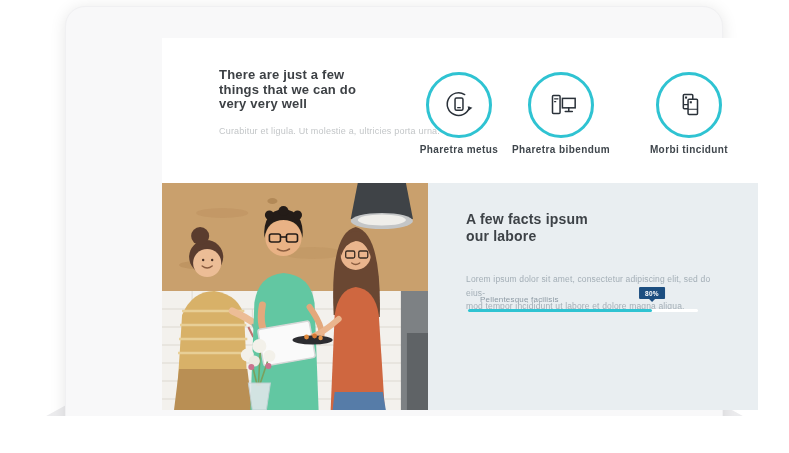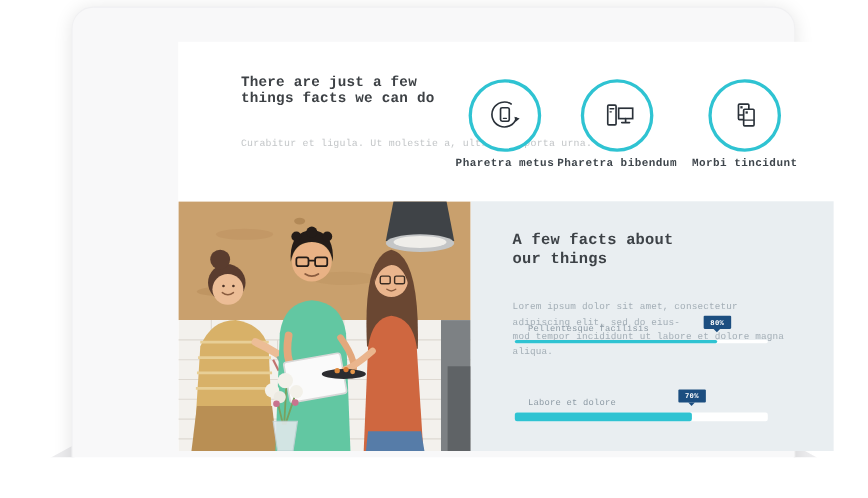--- a/index.html
+++ b/index.html
@@ -1,18 +1,18 @@
 <!DOCTYPE html>
 <html><head>
 <meta charset="utf-8">
 <style>
   html,body{margin:0;padding:0;background:#fff;}
   .stage{
     position:relative;width:789px;height:416px;overflow:hidden;
-    font-family:Liberation Mono, monospace;background:#ffffff;
+    font-family:Liberation Sans, sans-serif;background:#ffffff;
     --accent:#2fc3d2;--badge:#1c4e80;
   }
   
   .hinge-shadow{position:absolute;background:#ececee;z-index:0;}
   .hinge-shadow.left{left:8px;top:404px;width:60px;height:33px;clip-path:polygon(100% 0,100% 100%,0 100%);}
   .hinge-shadow.right{left:721px;top:404px;width:60px;height:33px;clip-path:polygon(0 0,100% 100%,0 100%);}
   .laptop-screen{
     position:absolute;left:65px;top:6px;width:658px;height:431px;z-index:1;
     background:#f8f8f9;border:1px solid #f0f0f2;box-sizing:border-box;
     border-radius:20px 20px 0 0;box-shadow:0 2px 16px rgba(0,0,0,.10);
@@ -75,21 +75,22 @@
 
   <div class="hinge-shadow left"></div>
   <div class="hinge-shadow right"></div>
 
   <div class="laptop-screen">
     <div class="screen-content">
 
       <div>
         <div class="hero-title">
           <div>There are just a few</div>
-          <div>things facts we can do</div>
+          <div>things that we can do</div>
+          <div>very very well</div>
         </div>
         <div class="hero-subtitle">Curabitur et ligula. Ut molestie a, ultricies porta urna.</div>
 
         <div class="feature" style="left:242px;">
           <div class="circle">
             <span>
               <svg width="34" height="34" viewBox="0 0 36 36" fill="none" stroke="#2a3139" stroke-width="1.6" stroke-linecap="round">
                 <rect x="13.8" y="10.5" width="8.4" height="13" rx="1.6"></rect>
                 <line x1="16.6" y1="20.8" x2="19.4" y2="20.8" stroke-width="1.3"></line>
                 <path d="M24,6.9 A12,12 0 1 0 29,20.6"></path>
@@ -109,21 +110,21 @@
                 <line x1="11.2" y1="14.5" x2="12.4" y2="14.5" stroke-width="1.3"></line>
                 <rect x="19.5" y="11" width="13.5" height="10"></rect>
                 <line x1="26.2" y1="21" x2="26.2" y2="24.5"></line>
                 <line x1="22.5" y1="24.8" x2="30" y2="24.8"></line>
               </svg>
             </span>
           </div>
           <div class="label">Pharetra bibendum</div>
         </div>
 
-        <div class="feature" style="left:460px;text-align:center;">
+        <div class="feature" style="left:472px;text-align:center;">
           <div class="circle">
             <span>
               <svg width="34" height="34" viewBox="0 0 36 36" fill="none" stroke="#2a3139" stroke-width="1.6" stroke-linecap="round">
                 <rect x="12" y="7" width="10" height="15" rx="1"></rect>
                 <rect x="13.8" y="9" width="2.2" height="2.2" fill="#2a3139" stroke="none"></rect>
                 <line x1="12.5" y1="17.5" x2="21.5" y2="17.5" stroke-width="1.3"></line>
                 <rect x="17" y="12" width="10" height="16" rx="1" fill="#ffffff"></rect>
                 <rect x="18.8" y="14" width="2.2" height="2.2" fill="#2a3139" stroke="none"></rect>
                 <line x1="17.5" y1="22.5" x2="26.5" y2="22.5" stroke-width="1.3"></line>
               </svg>
@@ -217,44 +218,37 @@
           <circle cx="107" cy="173" r="6" fill="#f3f1ea"></circle>
             <circle cx="92" cy="178" r="5.5" fill="#eceae2"></circle>
           <circle cx="89" cy="184" r="3" fill="#c9738e"></circle>
             <circle cx="106" cy="183" r="3" fill="#c9738e"></circle>
           <path d="M86 200 L90 227 L104 227 L108 200 Z" fill="#dfe7ea" opacity=".9" stroke="#c6d2d6" stroke-width="1"></path>
         </svg>
       </div>
 
       <div class="facts" style="background: rgb(233, 238, 241);">
         <div class="facts-title">
-          <div>A few facts about</div>
-          <div>our things</div>
+          <div>A few facts ipsum</div>
+          <div>our labore</div>
         </div>
         <div class="facts-body">
           <div>Lorem ipsum dolor sit amet, consectetur adipiscing elit, sed do eius-</div>
           <div>mod tempor incididunt ut labore et dolore magna aliqua.</div>
         </div>
 
         <div class="bar-row" style="top:106px;">
           <div class="bar-label">Pellentesque facilisis</div>
           <div class="badge" style="left: 80%;">80%</div>
           <div class="track">
             <div class="fill" style="width: 80%;"></div>
           </div>
         </div>
 
 
-        <div class="bar-row" style="top:173px;">
-          <div class="bar-label">Labore et dolore</div>
-          <div class="badge" style="left: 70%;">70%</div>
-          <div class="track">
-            <div class="fill" style="width: 70%;"></div>
-          </div>
-        </div>
       </div>
 
     </div>
   </div>
 
   <div class="laptop-base"></div>
   <div class="base-notch"></div>
 </div>
 
 </body></html>

